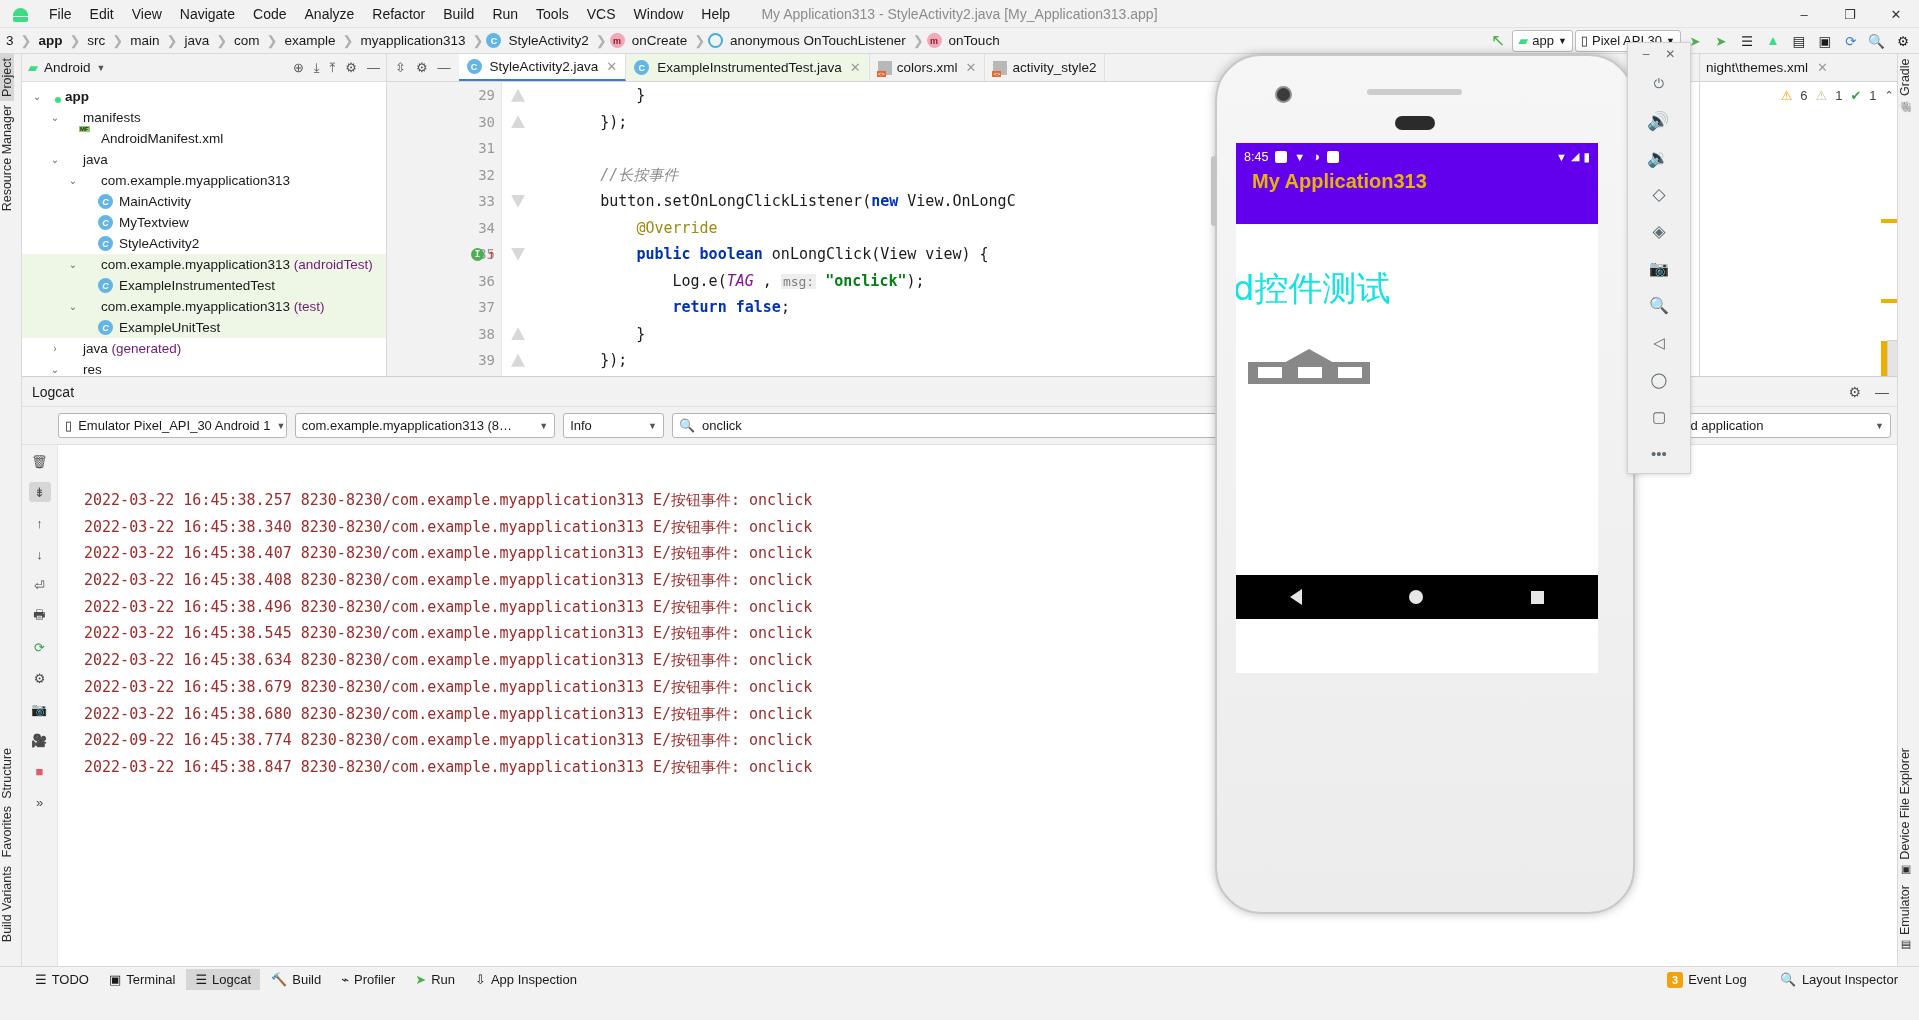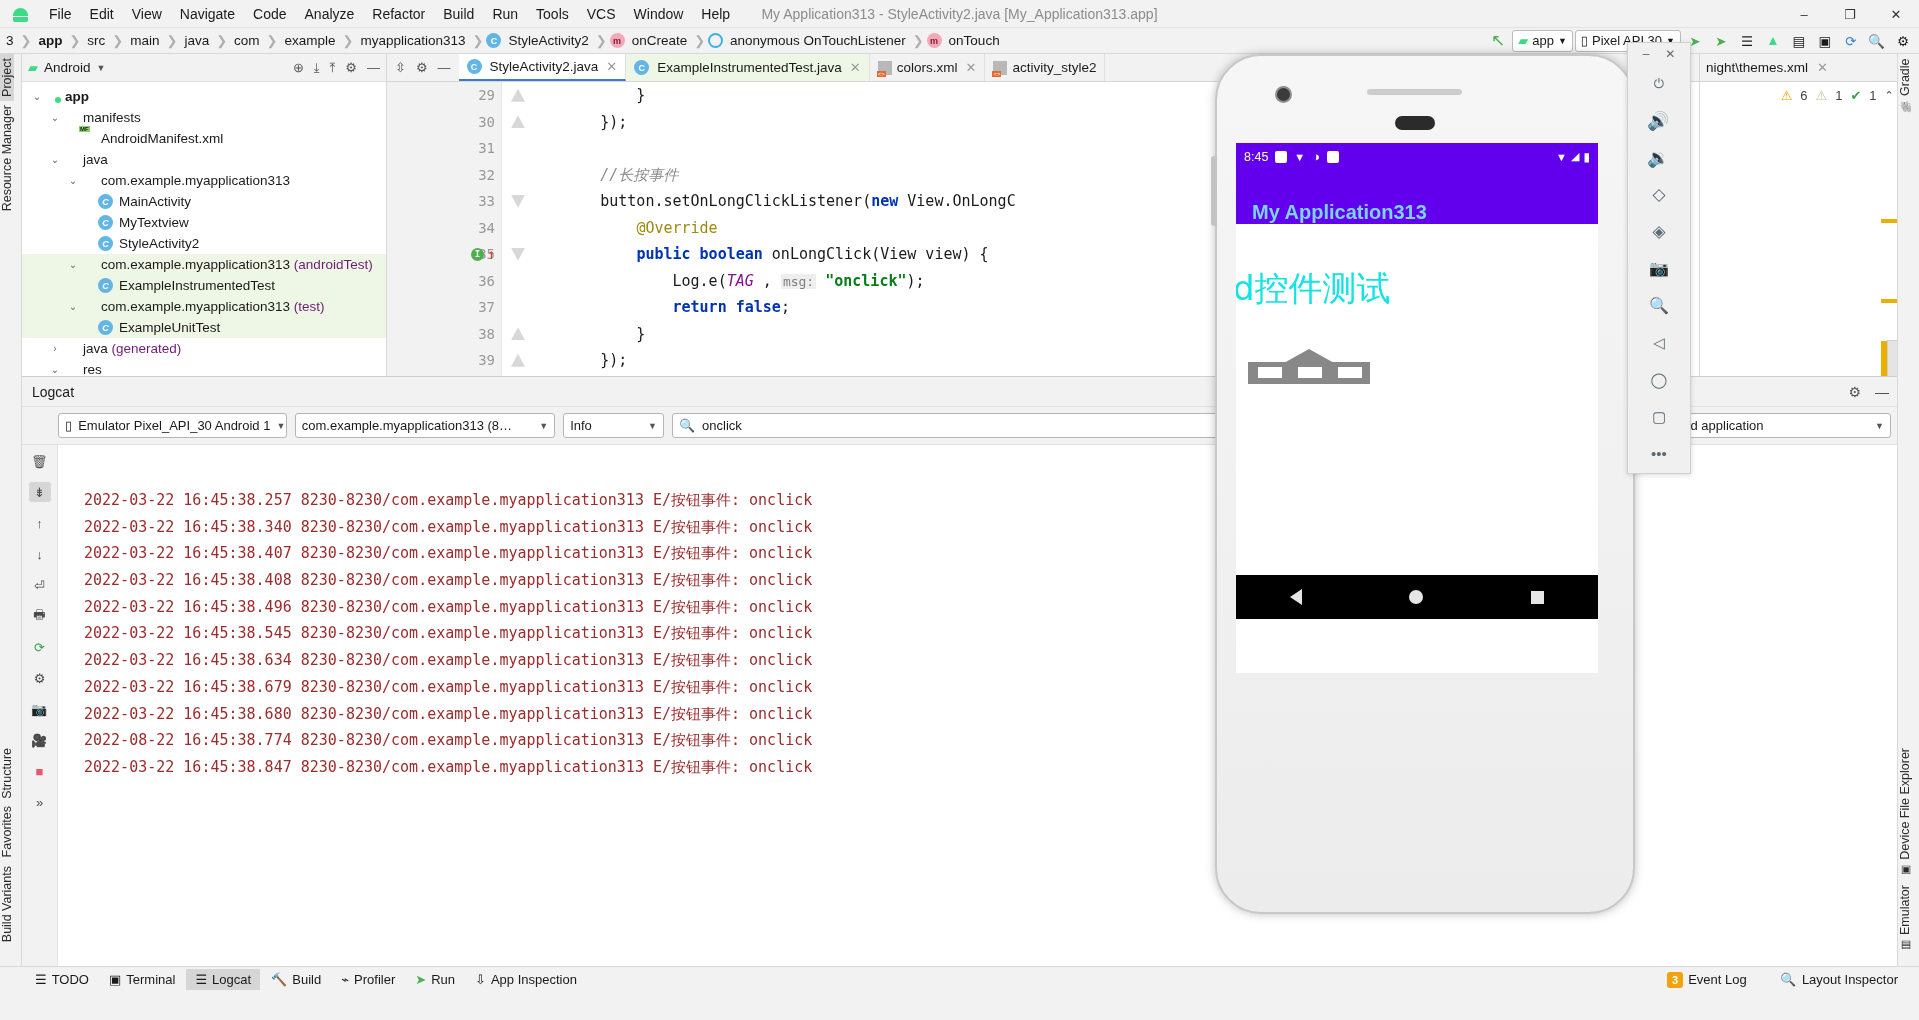--- a/index.html
+++ b/index.html
@@ -278,22 +278,22 @@
     position: absolute; left: 19px; top: 87px; width: 362px; height: 530px;
     background: #fff; overflow: hidden;
   }
   .sbar {
     height: 27px; background: #6200ee; display: flex; align-items: center;
     padding: 0 8px; color: #fff; font-size: 12.5px; gap: 7px;
   }
   .sbar .right { margin-left: auto; display: flex; gap: 4px; align-items: center; }
   .sb-ic { width: 12px; height: 12px; background: #fff; border-radius: 2px; }
   .appbar {
-    height: 54px; background: #6200ee; color: #7dd3fc; display: flex;
-    align-items: flex-end; padding: 0 16px; font-size: 20px; font-weight: bold;
+    height: 54px; background: #6200ee; color: #eab308; display: flex;
+    align-items: flex-start; padding: 0 16px; font-size: 20px; font-weight: bold;
   }
   .content { position: relative; height: 395px; background: #fff; }
   .cyantext {
     position: absolute; left: -3px; top: 42px; font-size: 34px; color: #13e3e3;
     white-space: nowrap; font-family: "DejaVu Sans", sans-serif;
   }
   .greybtn {
     position: absolute; left: 12px; top: 125px; width: 122px; height: 34px;
     background: #888; clip-path: polygon(0% 100%, 50% 0%, 100% 100%);
   }
@@ -763,21 +763,21 @@
     <div class="lc-body" id="logbody">
         <div class="lg">2022-03-22 16:45:38.257 8230-8230/com.example.myapplication313 E/按钮事件: onclick</div>
         <div class="lg">2022-03-22 16:45:38.340 8230-8230/com.example.myapplication313 E/按钮事件: onclick</div>
         <div class="lg">2022-03-22 16:45:38.407 8230-8230/com.example.myapplication313 E/按钮事件: onclick</div>
         <div class="lg">2022-03-22 16:45:38.408 8230-8230/com.example.myapplication313 E/按钮事件: onclick</div>
         <div class="lg">2022-03-22 16:45:38.496 8230-8230/com.example.myapplication313 E/按钮事件: onclick</div>
         <div class="lg">2022-03-22 16:45:38.545 8230-8230/com.example.myapplication313 E/按钮事件: onclick</div>
         <div class="lg">2022-03-22 16:45:38.634 8230-8230/com.example.myapplication313 E/按钮事件: onclick</div>
         <div class="lg">2022-03-22 16:45:38.679 8230-8230/com.example.myapplication313 E/按钮事件: onclick</div>
         <div class="lg">2022-03-22 16:45:38.680 8230-8230/com.example.myapplication313 E/按钮事件: onclick</div>
-        <div class="lg">2022-08-22 16:45:38.774 8230-8230/com.example.myapplication313 E/按钮事件: onclick</div>
+        <div class="lg">2022-09-22 16:45:38.774 8230-8230/com.example.myapplication313 E/按钮事件: onclick</div>
         <div class="lg">2022-03-22 16:45:38.847 8230-8230/com.example.myapplication313 E/按钮事件: onclick</div>
       </div>
 
   </div>
 
   <div class="emu">
     <div class="phone">
       <div class="cam"></div>
       <div class="speaker-top"></div>
       <div class="speaker-pill"></div>

